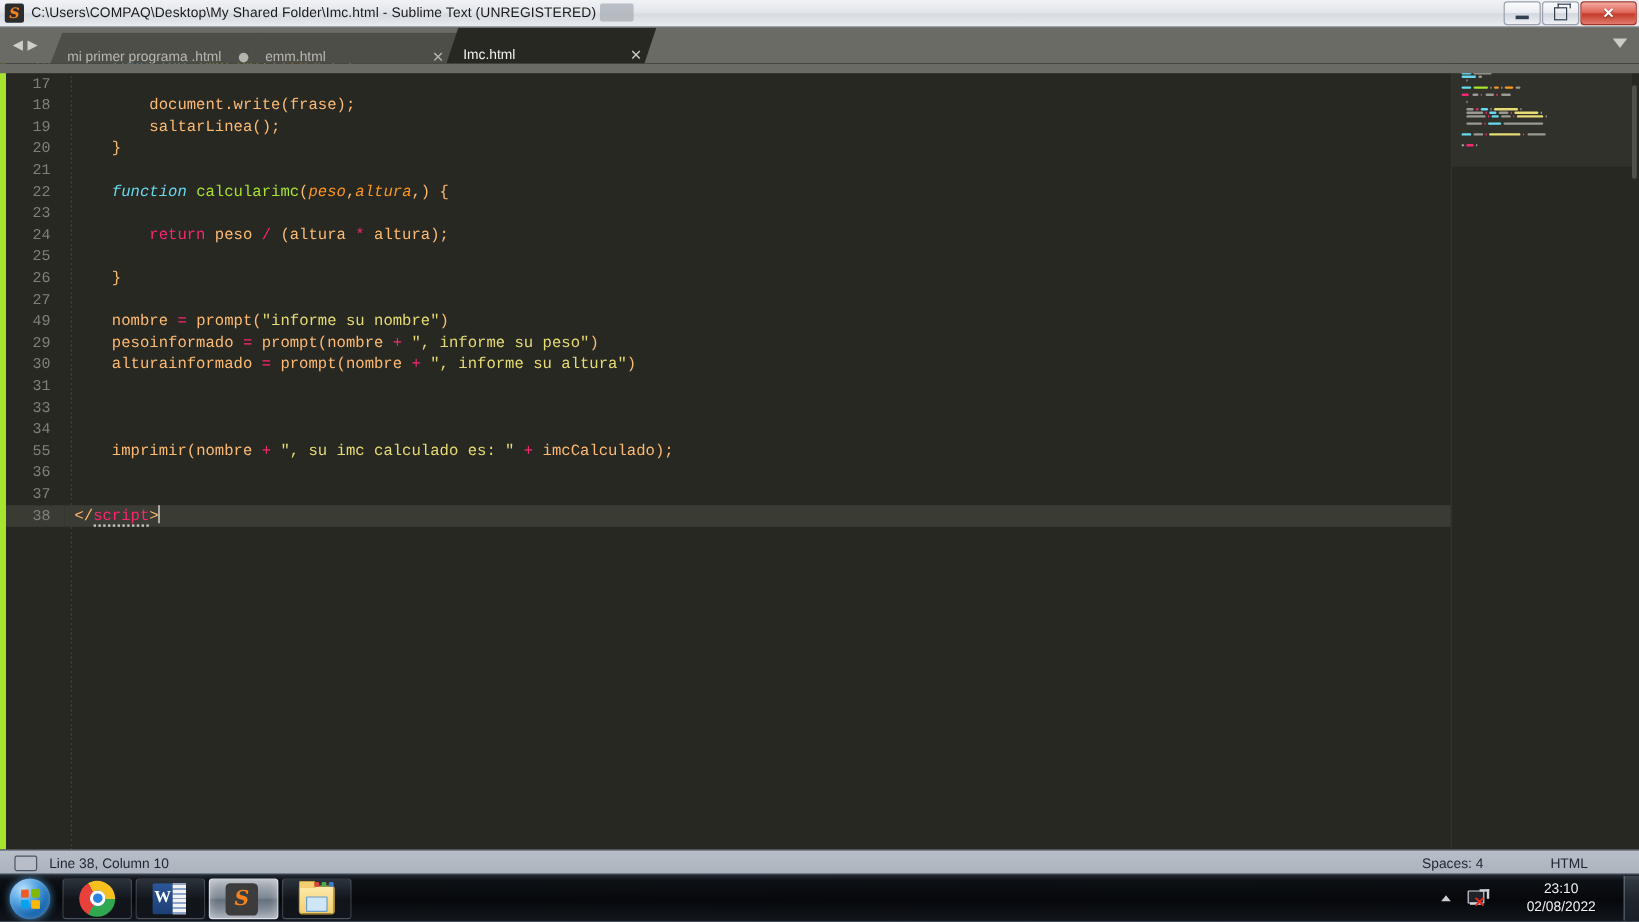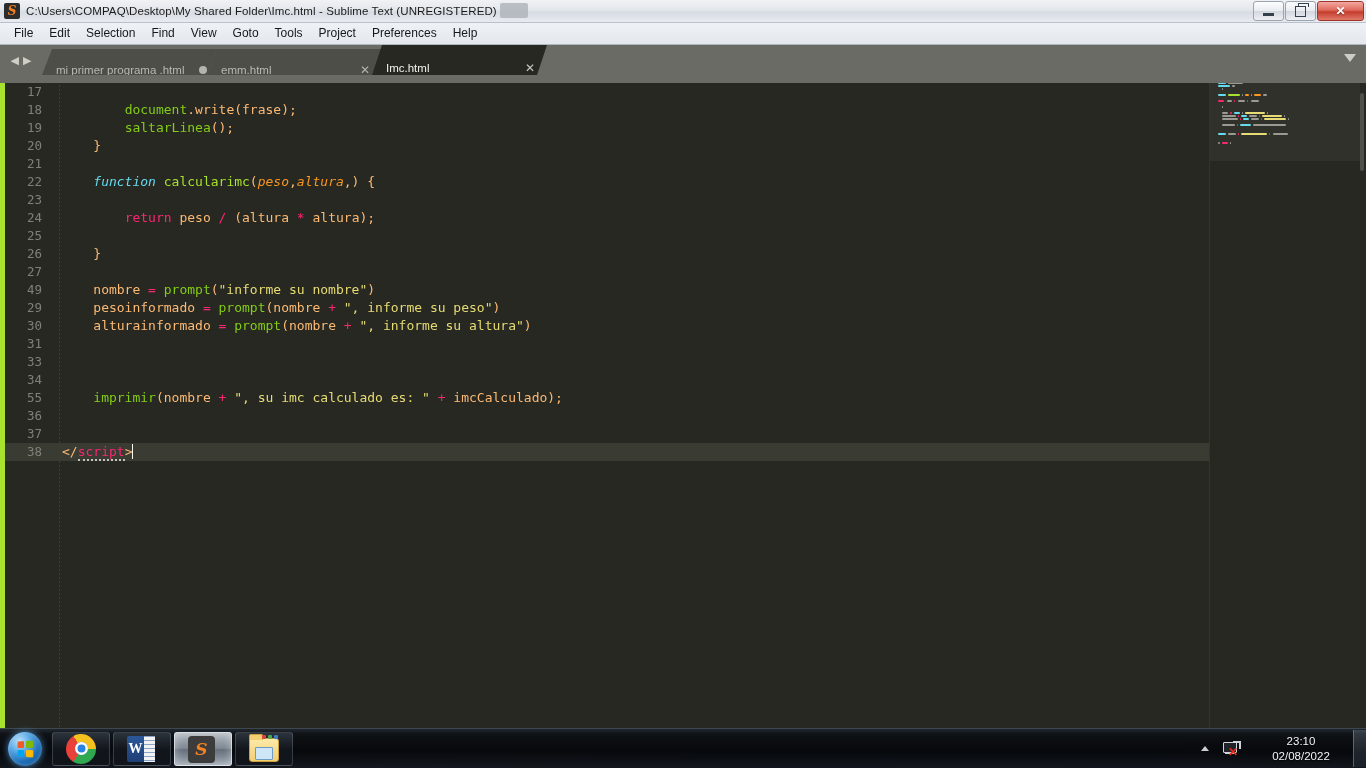--- a/index.html
+++ b/index.html
@@ -126,21 +126,21 @@
   }
   #leftstrip{
     position:absolute;left:0;top:0;width:5px;height:100%;background:#a6e22e;
   }
   #code{
     position:absolute;left:5px;top:0;right:0;bottom:0;
     font-family:"DejaVu Sans Mono","Liberation Mono",monospace;
     font-size:13px;line-height:18px;
   }
   .cline{
-    display:flex;height:18px;white-space:pre;
+    display:flex;height:18px;white-space:pre;font-family:Liberation Mono, monospace;
   }
   .cline.cur .gut{background:#3a3b33;}
   .cline.cur .src{background:#3a3b33;}
   .gut{
     width:49px;flex:none;text-align:right;padding-right:12px;box-sizing:border-box;
     color:#80807a;font-size:12.5px;
   }
   .src{
     flex:1;padding-left:8px;box-sizing:border-box;position:relative;
     color:#f8f8f2;
@@ -148,21 +148,21 @@
   .guide{
     position:absolute;left:54px;top:0;width:1px;height:100%;
     background:repeating-linear-gradient(180deg,#3d3e37 0 2px,transparent 2px 4px);
   }
   
   .kw{color:#66d9ef;font-style:italic;}
   .fn{color:#a6e22e;}
   .par{color:#fd971f;font-style:italic;}
   .op{color:#f92672;}
   .str{color:#e6db74;}
-  .bi{color:#84cc16;}
+  .bi{color:#fdba74;}
   .pl{color:#fdba74;}
   .tagp{color:#f92672;}
   .spellerr{
     border-bottom:2px dotted #c3c3bd;
   }
   #caret{
     display:inline-block;width:1px;height:15px;background:#f8f8f0;
     vertical-align:-3px;
   }
   #topclip{
@@ -336,32 +336,20 @@
         </div>
       <div class="wbtn">
           <span class="restore"></span>
         </div>
       <div class="wbtn close">
           <span>✕</span>
         </div>
     </div>
   </div>
 
-  <div id="menubar">
-      <div class="menu-item">File</div>
-      <div class="menu-item">Edit</div>
-      <div class="menu-item">Selection</div>
-      <div class="menu-item">Find</div>
-      <div class="menu-item">View</div>
-      <div class="menu-item">Goto</div>
-      <div class="menu-item">Tools</div>
-      <div class="menu-item">Project</div>
-      <div class="menu-item">Preferences</div>
-      <div class="menu-item">Help</div>
-    </div>
 
   <div id="tabbar">
     <div id="tabnav">
       <span>◀</span>
       <span>▶</span>
     </div>
     <div id="tabs-host" style="display:flex;align-items:flex-end;">
         <div class="tab" style="z-index: 10;">
           <span class="tlabel">mi primer programa .html</span>
           <span class="tdot"></span>

